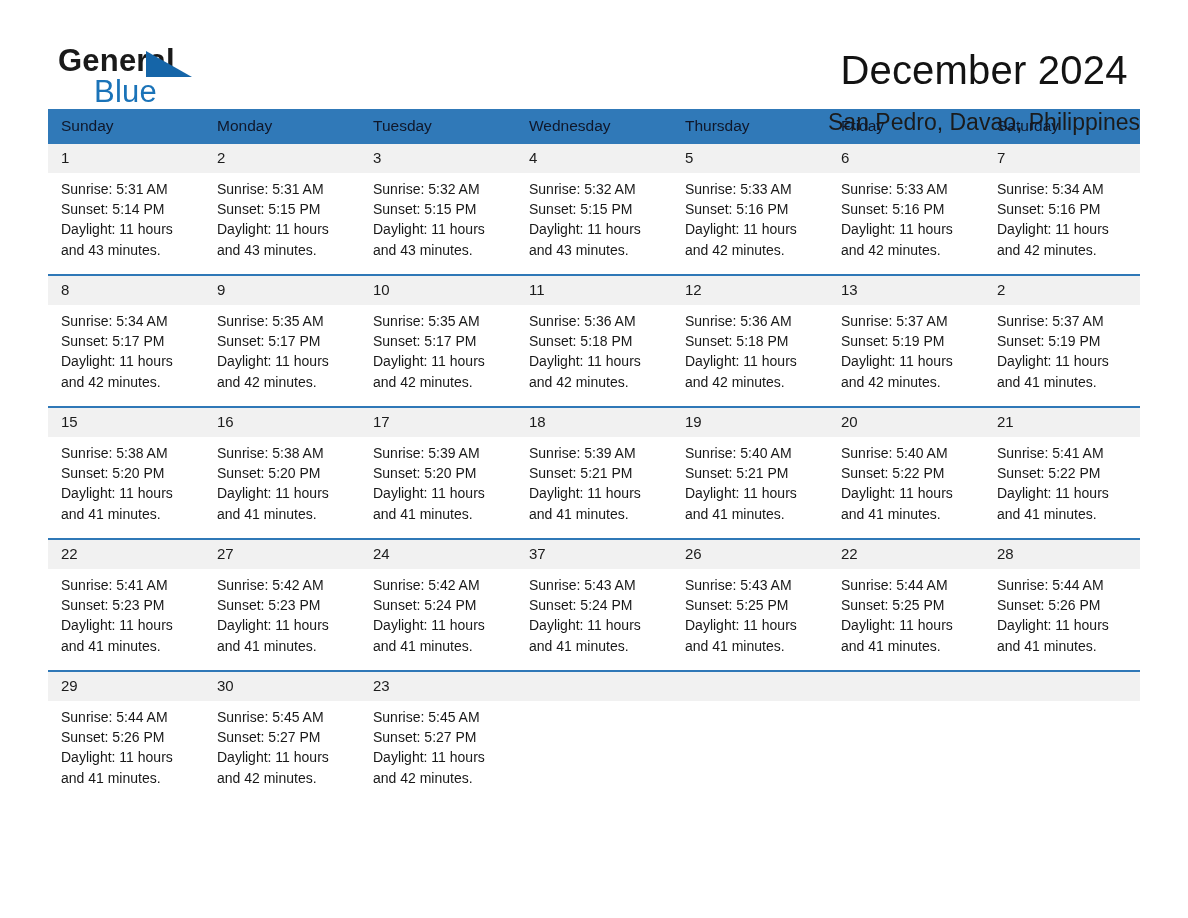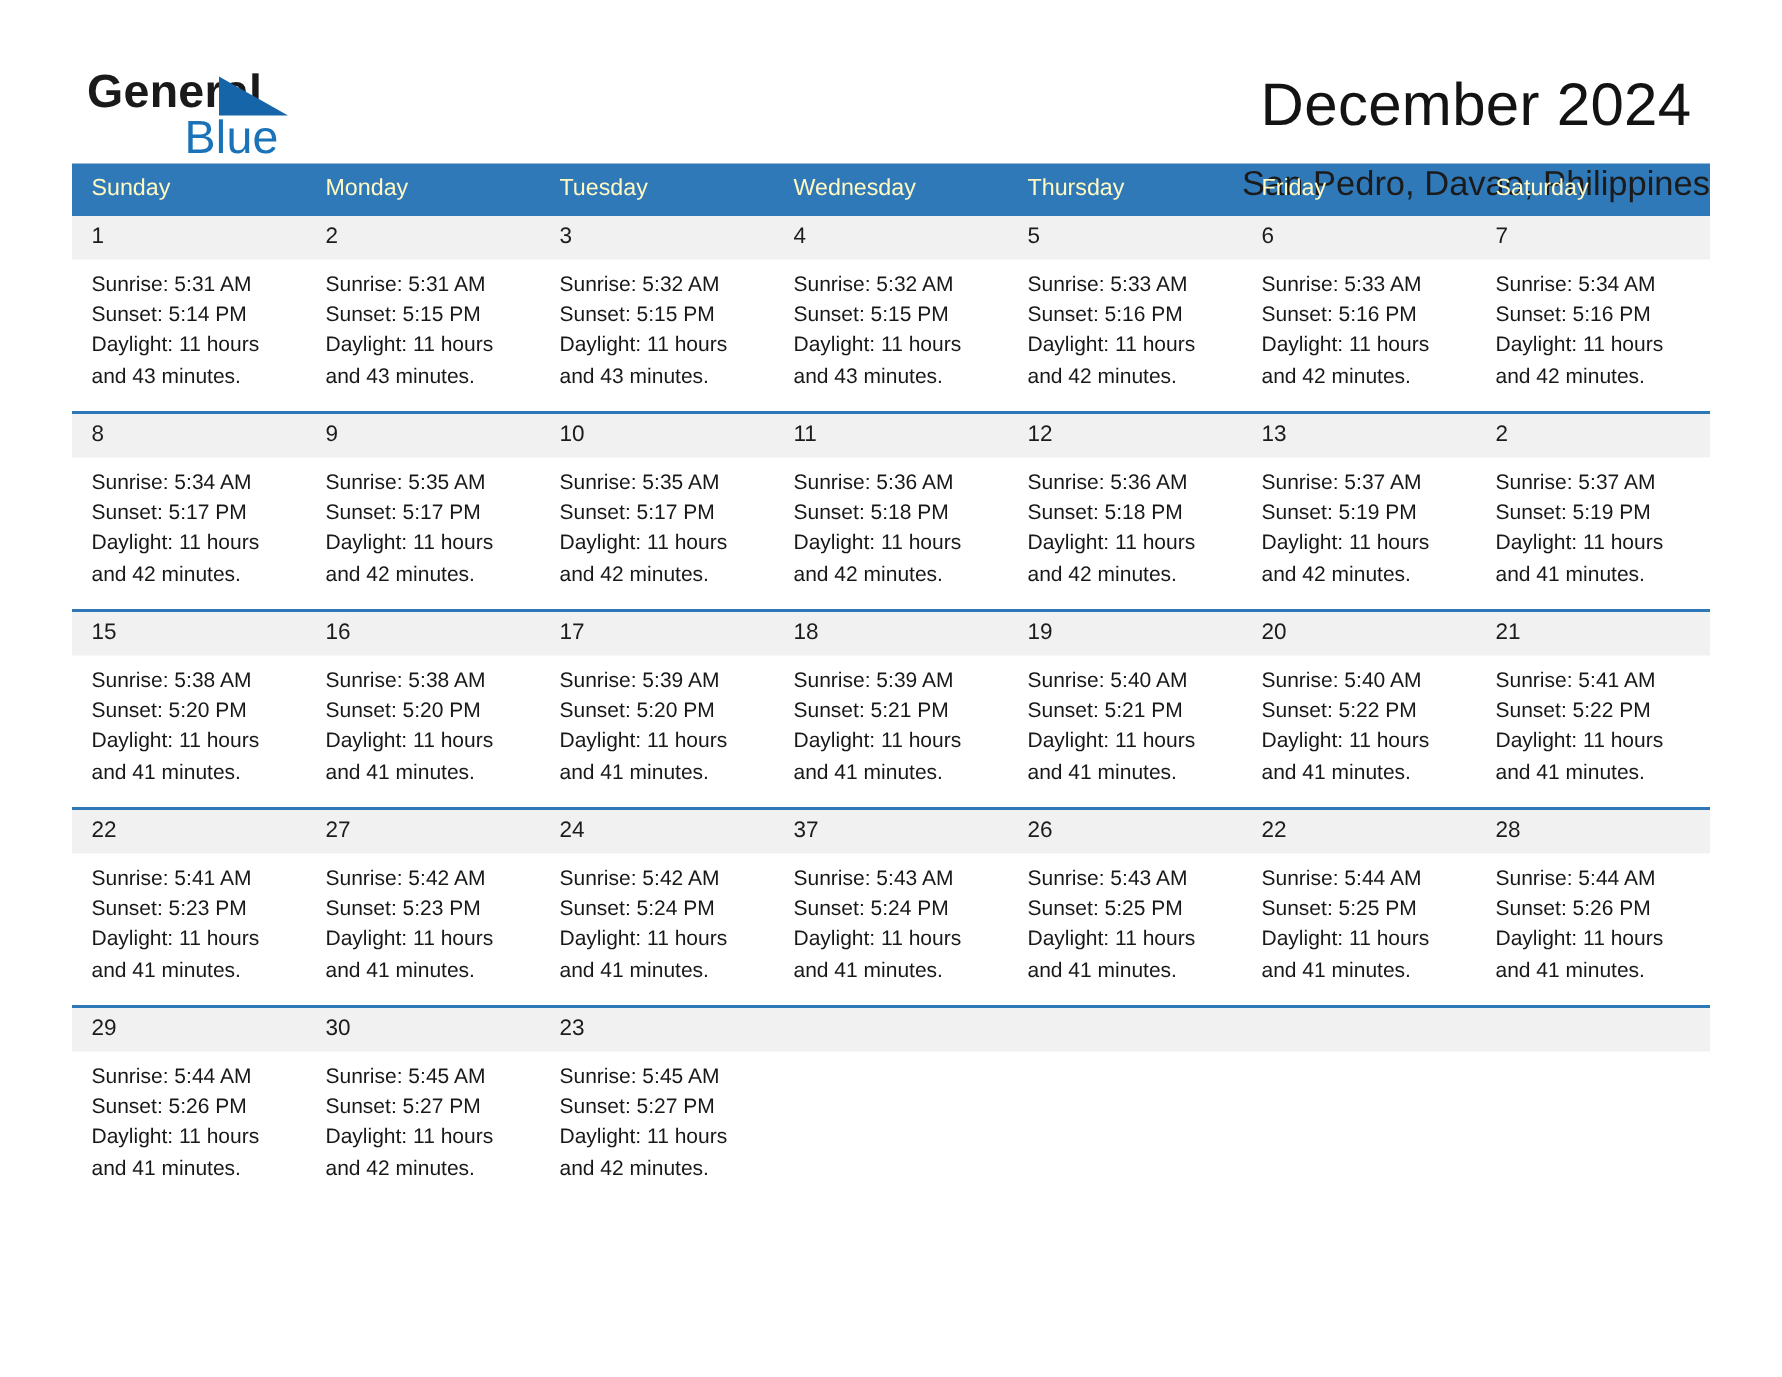--- a/index.html
+++ b/index.html
@@ -46,21 +46,21 @@
     color: #1a1a1a;
     font-weight: 700;
   }
   .brand-blue {
     display: block;
     font-size: 31px;
     line-height: 32px;
     letter-spacing: 0.2px;
     color: #1a73b8;
     font-weight: 400;
-    margin-left: 65px;
+    margin-left: 36px;
     margin-top: -2px;
   }
   .brand-triangle {
     position: absolute;
     left: 98px;
     top: 7px;
     width: 0;
     height: 0;
     border-left: 46px solid #1565a8;
     border-top: 26px solid transparent;
@@ -91,21 +91,21 @@
   .calendar {
     margin-top: 13px;
     width: 1092px;
     border-collapse: collapse;
     table-layout: fixed;
   }
   .calendar col { width: 156px; }
 
   .dow-row th {
     background: #3079b8;
-    color: #fef9c3;
+    color: #0f172a;
     text-align: left;
     font-weight: 400;
     font-size: 15.5px;
     line-height: 18px;
     padding: 8px 0 9px 13px;
     border: 0;
     height: 33px;
     box-sizing: border-box;
   }
 

